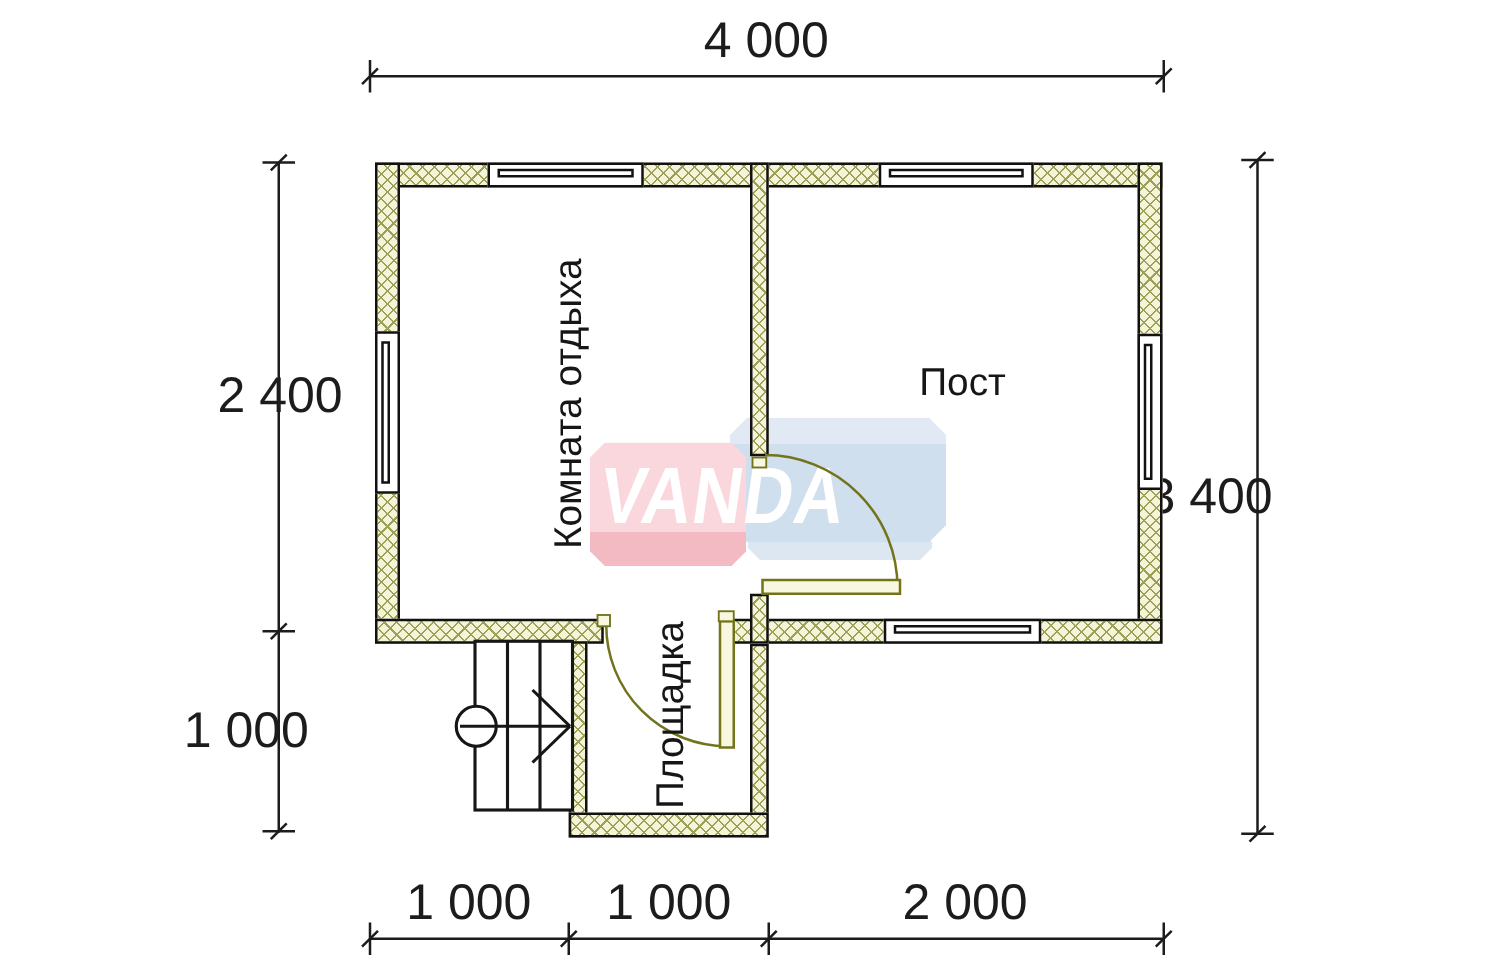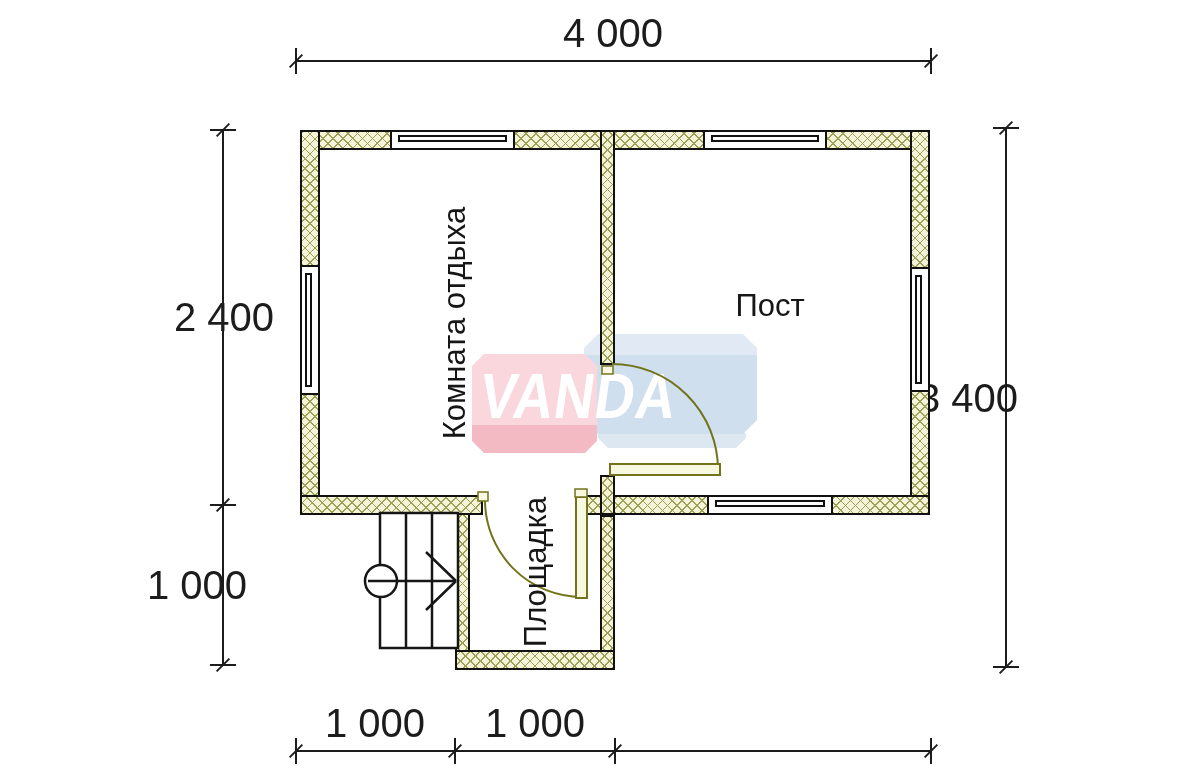--- a/index.html
+++ b/index.html
@@ -88,20 +88,21 @@
   <div class="tick-h" style="left:993px;top:666px;"></div>
   <div class="dim-text rot" style="left:968px;top:398px;">3 400</div>
 
   <div class="dimline" style="left:296px;top:750px;width:635px;height:2px;"></div>
   <div class="tick-v" style="left:295px;top:738px;"></div>
   <div class="tick-v" style="left:454px;top:738px;"></div>
   <div class="tick-v" style="left:614px;top:738px;"></div>
   <div class="tick-v" style="left:930px;top:738px;"></div>
   <div class="dim-text" style="left:375px;top:723px;">1 000</div>
   <div class="dim-text" style="left:535px;top:723px;">1 000</div>
+  <div class="dim-text" style="left:772px;top:723px;">2 000</div>
 
   <div class="wall" style="left:300px;top:130px;width:630px;height:20px;"></div>
   <div class="wall" style="left:300px;top:130px;width:20px;height:385px;"></div>
   <div class="wall" style="left:910px;top:130px;width:20px;height:385px;"></div>
   <div class="wall" style="left:300px;top:495px;width:183px;height:20px;"></div>
   <div class="wall" style="left:583px;top:495px;width:347px;height:20px;"></div>
   <div class="wall" style="left:600px;top:130px;width:15px;height:235px;"></div>
   <div class="wall" style="left:600px;top:475px;width:15px;height:40px;"></div>
   <div class="wall" style="left:455px;top:513px;width:15px;height:157px;"></div>
   <div class="wall" style="left:600px;top:515px;width:15px;height:155px;"></div>

